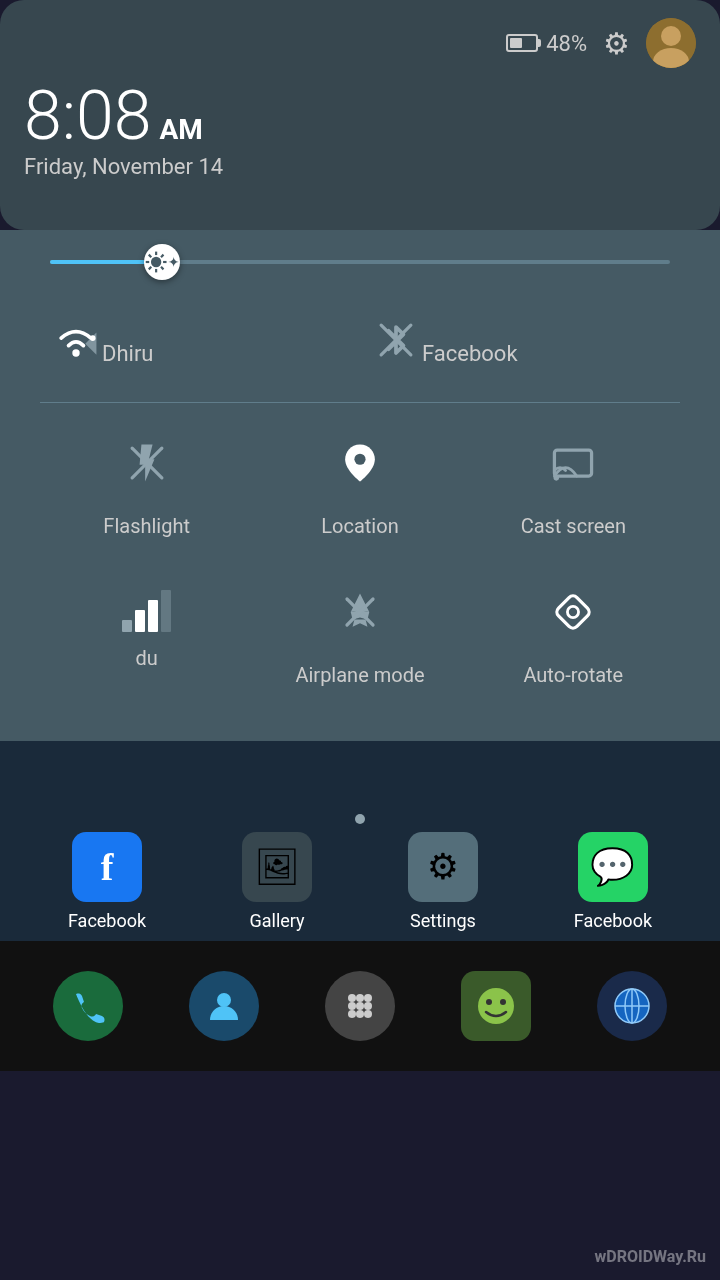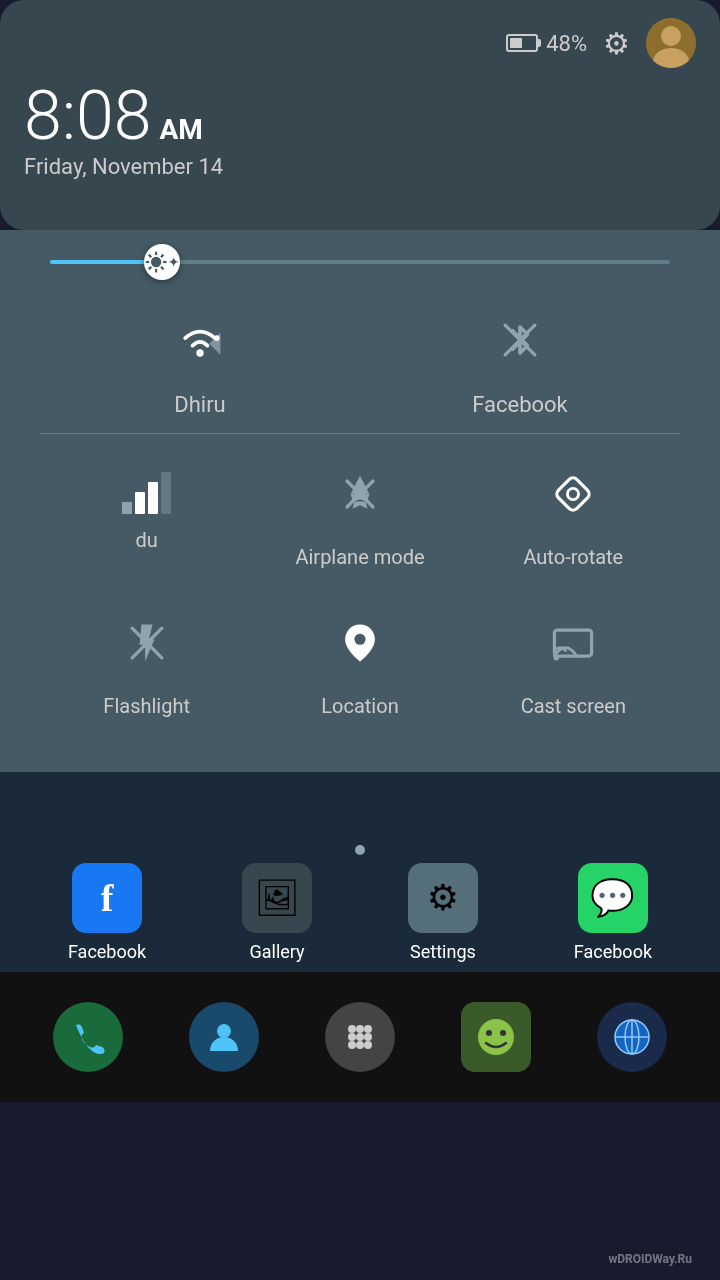--- a/index.html
+++ b/index.html
@@ -169,23 +169,22 @@
     
     .qs-row-2 {
       display: grid;
       grid-template-columns: 1fr 1fr;
       gap: 0;
       margin-bottom: 10px;
     }
 
     .qs-tile-large {
       display: flex;
-      flex-direction: column;
-      align-items: center;
-      padding: 20px 10px 16px;
+      align-items: center;
+      padding: 20px 10px 10px;
       border-bottom: 1px solid #607d8b;
     }
 
     .qs-tile-large .qs-icon {
       font-size: 50px;
       color: #fff;
       margin-bottom: 14px;
     }
 
     .qs-tile-large .qs-icon.inactive {
@@ -295,22 +294,22 @@
       background: #111;
       display: flex;
       justify-content: space-around;
       align-items: center;
       padding: 0 20px;
     }
 
     .watermark {
       position: absolute;
       bottom: 14px;
-      right: 28px;
-      font-size: 12px;
+      right: 14px;
+      font-size: 16px;
       color: rgba(255,255,255,0.4);
       font-weight: bold;
     }
 
     
     .signal-bars {
       display: flex;
       align-items: flex-end;
       gap: 3px;
       height: 46px;
@@ -404,20 +403,56 @@
           <line x1="44" y1="12" x2="12" y2="44" stroke="#90a4ae" stroke-width="3.5" stroke-linecap="round"></line>
         </svg>
       </div>
       <span class="qs-tile-label">Facebook</span>
     </div>
   </div>
 
   <div class="qs-row-3">
 
     <div class="qs-tile-small">
+      <div class="qs-icon inactive">
+        <svg class="svg-icon" viewBox="0 0 56 56" fill="none">
+          <path d="M22 8 L34 8 L30 24 L36 24 L26 48 L26 30 L20 30 Z" fill="#90a4ae"></path>
+          <line x1="12" y1="12" x2="44" y2="44" stroke="#90a4ae" stroke-width="3.5" stroke-linecap="round"></line>
+          <line x1="44" y1="12" x2="12" y2="44" stroke="#90a4ae" stroke-width="3.5" stroke-linecap="round"></line>
+        </svg>
+      </div>
+      <span class="qs-label">Flashlight</span>
+    </div>
+
+    <div class="qs-tile-small">
+      <div class="qs-icon">
+        <svg class="svg-icon" viewBox="0 0 56 56" fill="none">
+          <path d="M28 8 C18 8 12 16 12 24 C12 36 28 48 28 48 C28 48 44 36 44 24 C44 16 38 8 28 8 Z" fill="#fff"></path>
+          <circle cx="28" cy="24" r="6" fill="#455a64"></circle>
+        </svg>
+      </div>
+      <span class="qs-label">Location</span>
+    </div>
+
+    <div class="qs-tile-small">
+      <div class="qs-icon inactive">
+        <svg class="svg-icon" viewBox="0 0 56 56" fill="none">
+          <rect x="8" y="14" width="40" height="28" rx="3" stroke="#90a4ae" stroke-width="3.5" fill="none"></rect>
+          <path d="M8 36 Q14 30 20 36" stroke="#90a4ae" stroke-width="3" stroke-linecap="round" fill="none"></path>
+          <path d="M8 42 Q20 24 32 42" stroke="#90a4ae" stroke-width="3" stroke-linecap="round" fill="none"></path>
+          <circle cx="10" cy="44" r="3" fill="#90a4ae"></circle>
+        </svg>
+      </div>
+      <span class="qs-label">Cast screen</span>
+    </div>
+  </div>
+
+  <div class="qs-row-3">
+
+    <div class="qs-tile-small">
       <div class="qs-icon">
         <div class="signal-bars">
           <div class="signal-bar" style="height:12px;"></div>
           <div class="signal-bar active" style="height:22px;"></div>
           <div class="signal-bar active" style="height:32px;"></div>
           <div class="signal-bar" style="height:42px; background:#90a4ae; opacity:0.4;"></div>
         </div>
       </div>
       <span class="qs-label">du</span>
     </div>
@@ -437,56 +472,20 @@
     </div>
 
     <div class="qs-tile-small">
       <div class="qs-icon">
         <svg class="svg-icon" viewBox="0 0 56 56" fill="none">
           <rect x="14" y="14" width="28" height="28" rx="6" stroke="#fff" stroke-width="3.5" fill="none" transform="rotate(45 28 28)"></rect>
           <circle cx="28" cy="28" r="6" fill="none" stroke="#fff" stroke-width="3"></circle>
         </svg>
       </div>
       <span class="qs-label">Auto-rotate</span>
-    </div>
-  </div>
-
-  <div class="qs-row-3">
-
-    <div class="qs-tile-small">
-      <div class="qs-icon inactive">
-        <svg class="svg-icon" viewBox="0 0 56 56" fill="none">
-          <path d="M22 8 L34 8 L30 24 L36 24 L26 48 L26 30 L20 30 Z" fill="#90a4ae"></path>
-          <line x1="12" y1="12" x2="44" y2="44" stroke="#90a4ae" stroke-width="3.5" stroke-linecap="round"></line>
-          <line x1="44" y1="12" x2="12" y2="44" stroke="#90a4ae" stroke-width="3.5" stroke-linecap="round"></line>
-        </svg>
-      </div>
-      <span class="qs-label">Flashlight</span>
-    </div>
-
-    <div class="qs-tile-small">
-      <div class="qs-icon">
-        <svg class="svg-icon" viewBox="0 0 56 56" fill="none">
-          <path d="M28 8 C18 8 12 16 12 24 C12 36 28 48 28 48 C28 48 44 36 44 24 C44 16 38 8 28 8 Z" fill="#fff"></path>
-          <circle cx="28" cy="24" r="6" fill="#455a64"></circle>
-        </svg>
-      </div>
-      <span class="qs-label">Location</span>
-    </div>
-
-    <div class="qs-tile-small">
-      <div class="qs-icon inactive">
-        <svg class="svg-icon" viewBox="0 0 56 56" fill="none">
-          <rect x="8" y="14" width="40" height="28" rx="3" stroke="#90a4ae" stroke-width="3.5" fill="none"></rect>
-          <path d="M8 36 Q14 30 20 36" stroke="#90a4ae" stroke-width="3" stroke-linecap="round" fill="none"></path>
-          <path d="M8 42 Q20 24 32 42" stroke="#90a4ae" stroke-width="3" stroke-linecap="round" fill="none"></path>
-          <circle cx="10" cy="44" r="3" fill="#90a4ae"></circle>
-        </svg>
-      </div>
-      <span class="qs-label">Cast screen</span>
     </div>
   </div>
 
 </div>
 
 <div class="homescreen">
   <div class="page-indicator">
     <div class="page-dot"></div>
   </div>
   <div class="dock-row">

